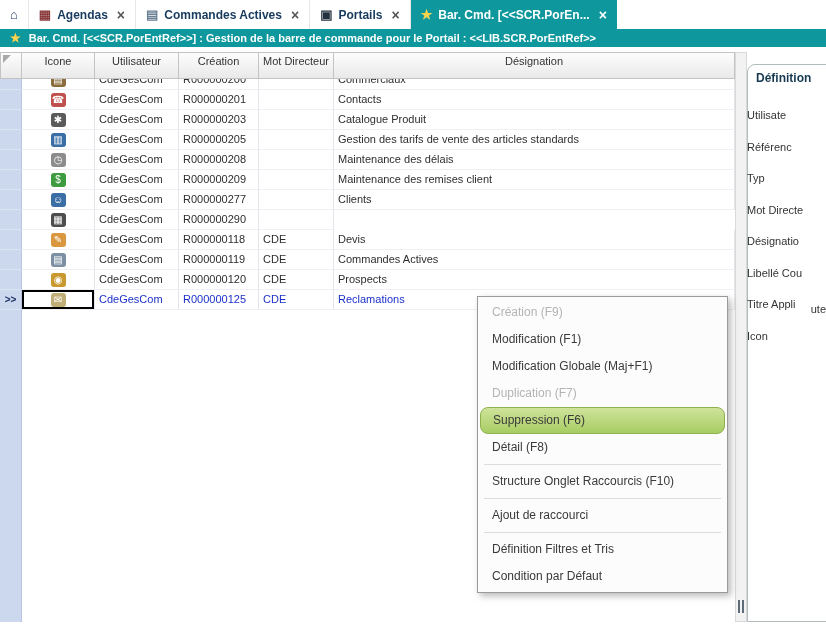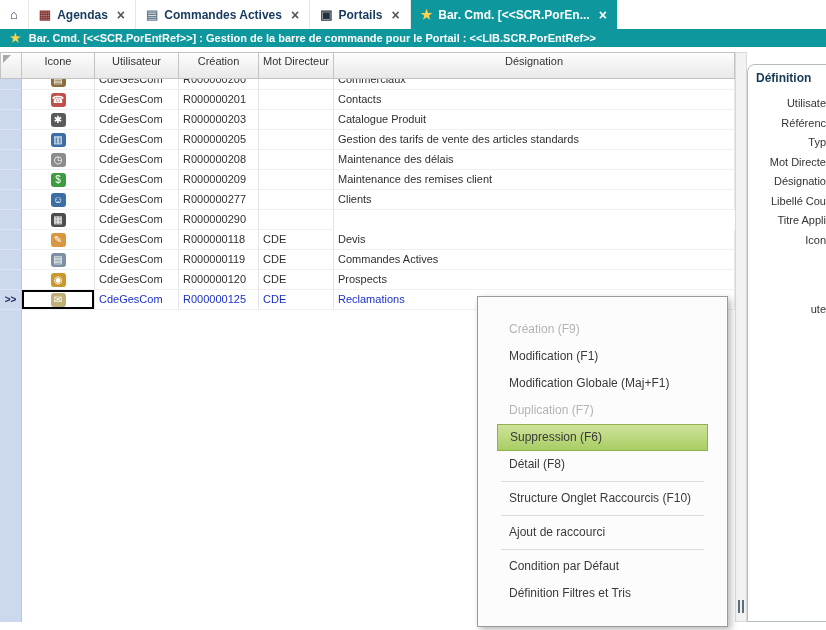--- a/index.html
+++ b/index.html
@@ -56,34 +56,34 @@
   .vscroll { position:absolute; left:735px; top:52px; width:12px; height:570px;
              background:#f2f2f2; border:1px solid #d9d9d9; }
   .vgrip { position:absolute; left:2px; bottom:8px; width:6px; height:13px;
            border-left:2px solid #5f6d7a; border-right:2px solid #5f6d7a; }
 
   
   .panel { position:absolute; left:747px; top:64px; width:200px; height:558px;
            background:#fff; border:1px solid #b3bcbe; border-radius:8px 0 0 0; }
   .panel-header { padding:6px 8px; font-size:12px; font-weight:bold; color:#173a52; }
   .panel-labels { position:absolute; left:747px; top:94px; width:79px; }
-  .plabel { height:19.5px; line-height:19.5px; text-align:right; font-size:11px;
-            color:#333; white-space:nowrap; overflow:visible; }
+  .plabel { height:19.5px; line-height:19.5px; text-align:left; font-size:11px;
+            color:#333; white-space:nowrap; overflow:visible;margin-top:12px; }
   .extra-label { position:absolute; left:747px; top:303px; width:79px;
                  text-align:right; font-size:11px; color:#333; }
 
   
   .context-menu { position:absolute; left:477px; top:296px; width:251px;
-                  background:#fcfcfc; border:1px solid #9a9a9a; padding:19px;
+                  background:#fcfcfc; border:1px solid #9a9a9a; padding:2px;
                   box-shadow:3px 3px 7px rgba(0,0,0,.28); z-index:10; }
   .menu-item { height:27px; line-height:27px; padding:0 12px; font-size:12px;
                color:#3a3a3a; white-space:nowrap; overflow:hidden; }
   .menu-item.disabled { color:#b4b4b4; }
   .menu-item.highlighted { background:linear-gradient(#cfe39b,#a8cd63);
-               border:1px solid #8fb14d; border-radius:0; line-height:25px; }
+               border:1px solid #8fb14d; border-radius:8px; line-height:25px; }
   .menu-sep { border-top:1px solid #dcdcdc; margin:3px 4px; }
 </style>
 </head>
 <body>
 
 <div class="app">
 
   <div class="tabbar">
       <div class="tab">
     <span class="tab-icon" style="color: rgb(30, 58, 102);">⌂</span>
@@ -275,17 +275,17 @@
       <div class="menu-item">Modification (F1)</div>
       <div class="menu-item">Modification Globale (Maj+F1)</div>
       <div class="menu-item disabled">Duplication (F7)</div>
       <div class="menu-item highlighted">Suppression (F6)</div>
       <div class="menu-item">Détail (F8)</div>
       <div class="menu-sep"></div>
       <div class="menu-item">Structure Onglet Raccourcis (F10)</div>
       <div class="menu-sep"></div>
       <div class="menu-item">Ajout de raccourci</div>
       <div class="menu-sep"></div>
+      <div class="menu-item">Définition Filtres et Tris</div>
       <div class="menu-item">Condition par Défaut</div>
-      <div class="menu-item">Définition Filtres et Tris</div>
     </div>
 
 </div>
 
 </body></html>

